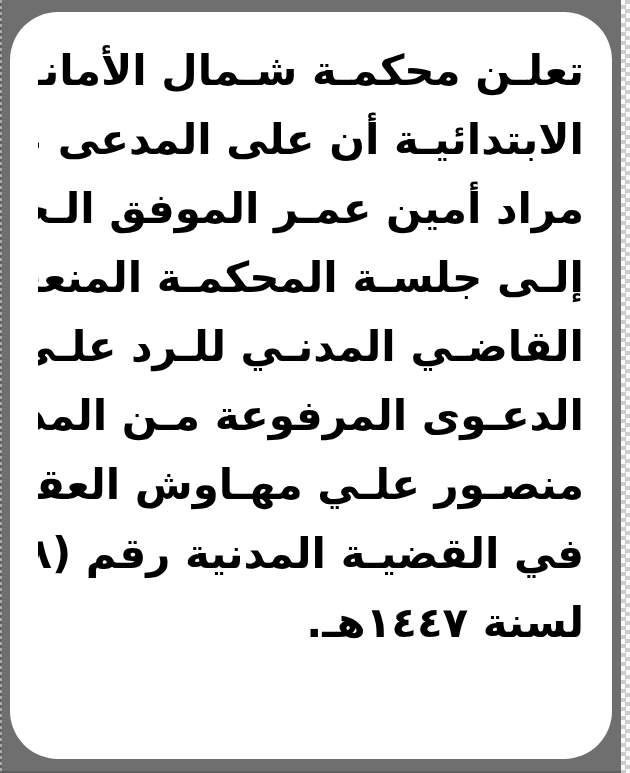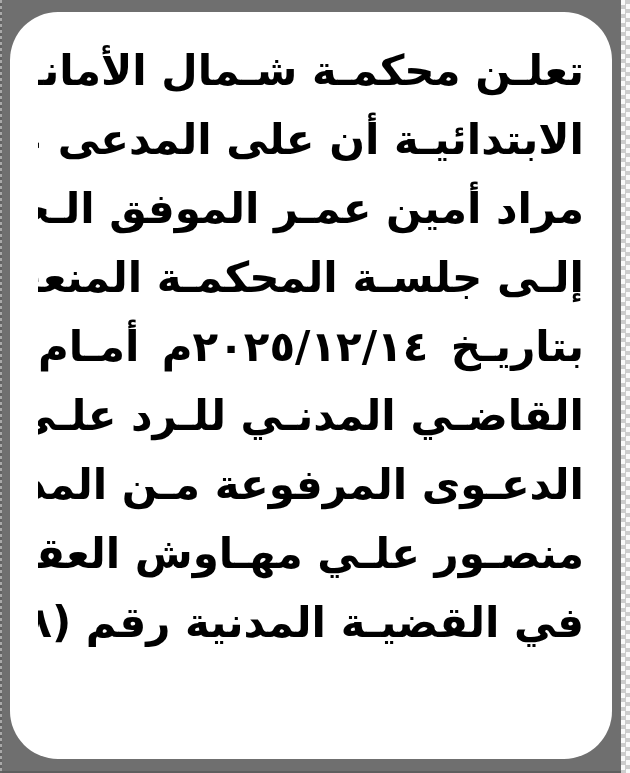--- a/index.html
+++ b/index.html
@@ -90,25 +90,25 @@
 <body>
 
 <div class="frame">
 
   <div class="paper">
     <div class="text" dir="rtl">
       <div class="line">تعلـن محكمـة شـمال الأمانـة</div>
       <div class="line">الابتدائيـة أن على المدعى عليه/</div>
       <div class="line">مراد أمين عمـر الموفق الـحضور</div>
       <div class="line">إلـى جلسـة المحكمـة المنعقدة</div>
-      <div class="line">بتاريـخ ٢٠٢٥/١٢/١٤م أمـام</div>
       <div class="line">القاضـي المدنـي للـرد علـى</div>
       <div class="line">الدعـوى المرفوعة مـن المدعي/</div>
       <div class="line">منصـور علـي مهـاوش العقيلي</div>
       <div class="line">في القضيـة المدنية رقم (٤٦٨)</div>
+      <div class="line last">لسنة ١٤٤٧هـ.</div>
     </div>
   </div>
 
   <div class="edge-bottom"></div>
   <div class="edge-left"></div>
   <div class="edge-right"></div>
 
 </div>
 
 </body></html>

